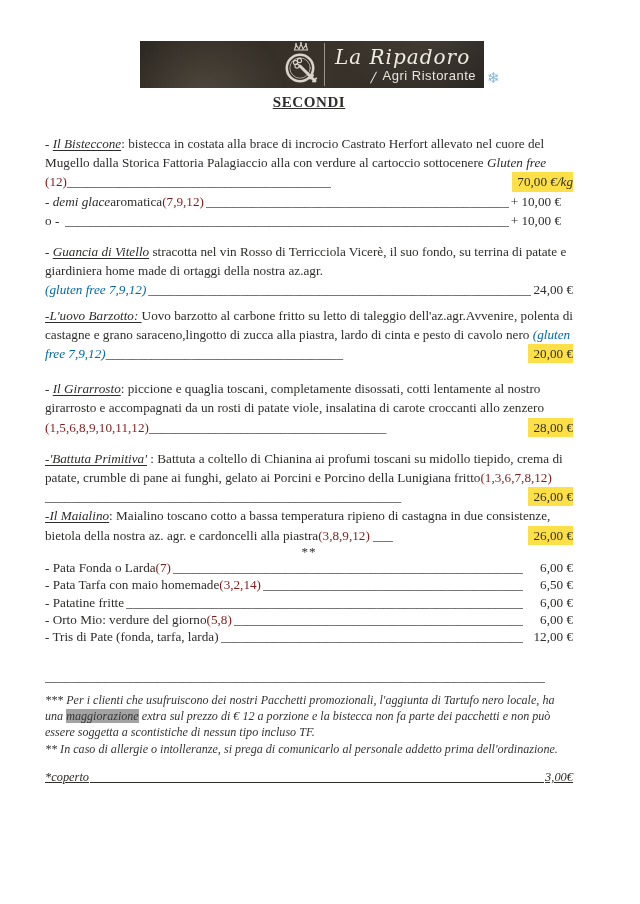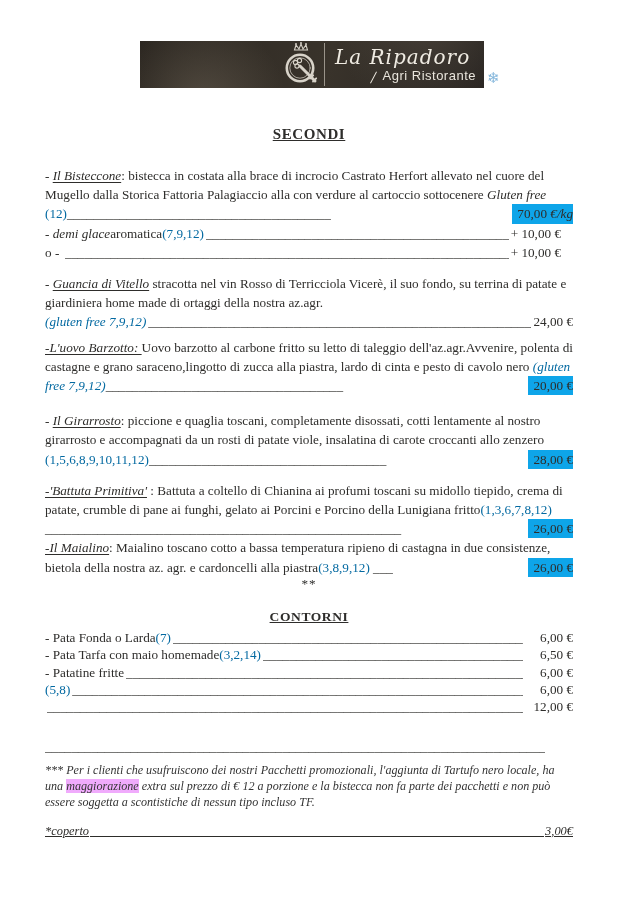--- a/index.html
+++ b/index.html
@@ -34,42 +34,42 @@
     position:absolute; left:0px; bottom:-1px; width:1px; height:13px;
     background:#e9e5dc; transform:rotate(28deg);
   }
   .snowflake { position:absolute; left:487px; top:69px; font-size:15px; line-height:18px; }
   
   .content { position:absolute; left:45px; top:94px; width:528px; font-size:13.2px; line-height:19.2px; }
   h1.sec-title, h2.sec-title {
     text-align:center; font-size:15px; font-weight:bold; letter-spacing:0.6px;
     text-decoration:underline; line-height:16px;
   }
-  h1.sec-title { margin-bottom:24px;margin-top:32px; }
+  h1.sec-title { margin-bottom:24px; }
   h2.sec-title { font-size:13.5px; margin-top:18px; margin-bottom:4px; }
   .item { position:relative; }
   .m-t12 { margin-top:12px; } .m-t6 { margin-top:6px; } .m-t14 { } .m-t16 { margin-top:16px; }
   .iname { font-style:italic; text-decoration:underline; text-underline-offset:2px; }
   .em { font-style:italic; }
-  .gray { color:#0369a1; }
+  .gray { color:#7f1d1d; }
   .grayit { color:#0369a1; font-style:italic; }
-  .price-abs { position:absolute; right:0; bottom:0; background:#0ea5e9; padding-left:5px; white-space:pre; }
+  .price-abs { position:absolute; right:0; bottom:0; background:#fde047; padding-left:5px; white-space:pre; }
   .flexline { display:flex; align-items:baseline; position:relative; line-height:19.2px; }
   .flexline .fill { flex:1; overflow:hidden; white-space:nowrap; margin:0 2px; }
   .flexline .fprice { white-space:pre; text-align:center; }
   .pad-r12 { padding-right:12px; }
   .divider { text-align:center; line-height:14px; letter-spacing:1px; }
   
   .crow { display:flex; align-items:baseline; line-height:17.4px;justify-content:space-between; }
   .crow .fill { flex:1; overflow:hidden; white-space:nowrap; margin:0 2px; }
   .crow .fprice { white-space:pre; min-width:48px; text-align:right; }
   
   .rule { margin-top:24px; width:500px; overflow:hidden; white-space:nowrap; line-height:14px; }
   .notes { margin-top:8px; font-style:italic; font-size:12.1px; line-height:16.2px; color:#343434; }
-  .hl { background:#f0abfc;margin-top:6px; }
+  .hl { background:#a3a3a3;margin-top:6px; }
   .coperto { margin-top:11px; font-style:italic; font-size:12.4px; display:flex; align-items:baseline;text-decoration:underline; }
   .coperto .fill { flex:1; overflow:hidden; white-space:nowrap; margin:0 1px; }
   .coperto .fprice { white-space:pre; }
 </style>
 </head>
 <body>
 
 <div class="banner">
   <div class="banner-left">
     <svg class="logo-svg" width="40" height="46" viewBox="0 0 40 46">
@@ -148,51 +148,53 @@
     <span class="price-abs">26,00 €</span>
   </div>
 
   <div class="item m-t14">
     <span class="iname">-Il Maialino</span><span>: Maialino toscano cotto a bassa temperatura ripieno di castagna in due consistenze, bietola della nostra az. agr. e cardoncelli alla piastra</span><span class="gray">(3,8,9,12)</span><span> ___ </span>
     <span class="price-abs">26,00 €</span>
   </div>
 
   <div class="divider">**</div>
 
-  <h2 class="sec-title">CONTORNI</h2>
 
   <div class="crow">
     <span>- Pata Fonda o Larda  </span>
       <span class="gray">(7) </span>
     <span class="fill">__________________________________________________________________________________________</span>
     <span class="fprice">6,00 €</span>
   </div>
   <div class="crow">
     <span>- Pata Tarfa con maio homemade</span>
       <span class="gray">(3,2,14)</span>
     <span class="fill">__________________________________________________________________________________________</span>
     <span class="fprice">6,50 €</span>
   </div>
   <div class="crow">
     <span>- Patatine fritte </span>
     <span class="fill">__________________________________________________________________________________________</span>
     <span class="fprice">6,00 €</span>
   </div>
   <div class="crow">
+    <span>- Orto Mio: verdure del giorno</span>
       <span class="gray">(5,8)</span>
     <span class="fill">__________________________________________________________________________________________</span>
     <span class="fprice">6,00 €</span>
   </div>
   <div class="crow">
+    <span>- Tris di Pate (fonda, tarfa, larda)</span>
     <span class="fill">__________________________________________________________________________________________</span>
     <span class="fprice">12,00 €</span>
   </div>
 
   <div class="rule">__________________________________________________________________________________________</div>
   <div class="notes">
     <span>*** Per i clienti che usufruiscono dei nostri Pacchetti promozionali, l'aggiunta di Tartufo nero locale, ha una </span><span class="hl">maggiorazione</span><span> extra sul prezzo di € 12 a porzione e la bistecca non fa parte dei pacchetti e non può essere soggetta a scontistiche di nessun tipo incluso TF.</span>
+    <div>** In caso di allergie o intolleranze, si prega di comunicarlo al personale addetto prima dell'ordinazione.</div>
   </div>
   <div class="coperto">
     <span>*coperto </span>
     <span class="fill">__________________________________________________________________________________________</span>
     <span class="fprice">3,00€</span>
   </div>
 </div>
 
 </body></html>

